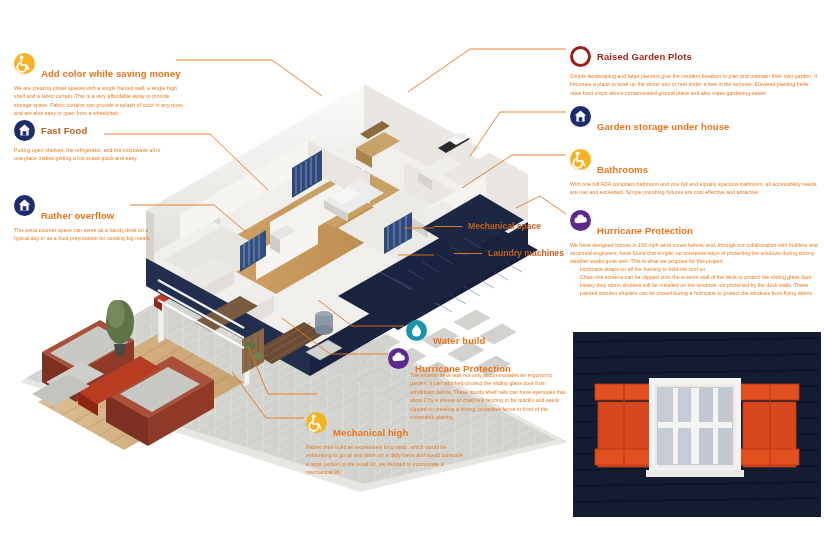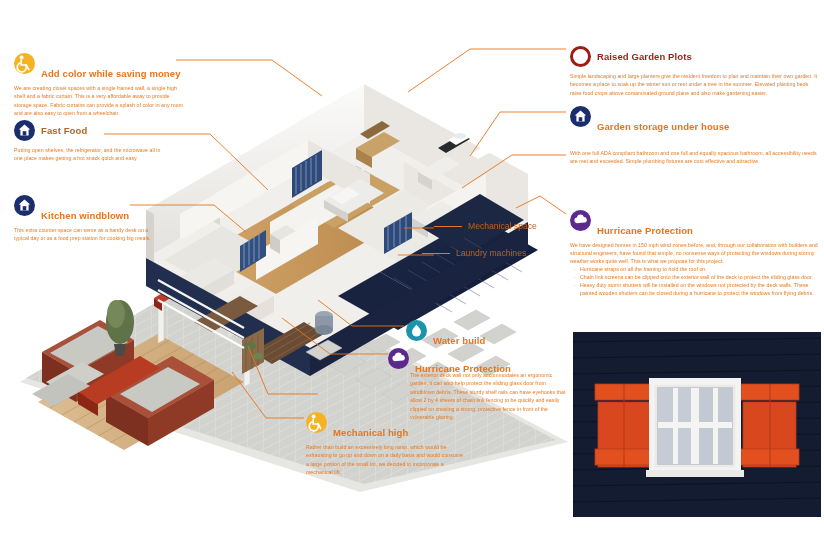--- a/index.html
+++ b/index.html
@@ -47,21 +47,21 @@
 
   
   .leader-label {
     position: absolute; display: flex; align-items: center; gap: 6px;
     white-space: nowrap;
   }
   .leader-label .dash {
     width: 28px; height: 1px; background: #e8741c;
   }
   .leader-label .txt {
-    font-size: 8.6px; color: #c2601b; font-weight: normal;
+    font-size: 8.6px; color: #c2601b; font-weight: bold;
   }
 
   
   #lines { position: absolute; inset: 0; pointer-events: none; }
 
   
   #render {
     position: absolute;
     left: 8px; top: 22px;
     width: 560px; height: 470px;
@@ -354,21 +354,21 @@
   </div>
 
   <div class="callout" style="left:14px; top:190px; width:150px;">
     <div class="head">
       <span class="ico" style="background:#1b2d6b;">
         <svg width="21" height="21" viewBox="0 0 21 21">
           <path d="M10.5 4.6 L16.2 9.4 L14.6 9.4 L14.6 15.4 L6.4 15.4 L6.4 9.4 L4.8 9.4 Z" fill="#fff"></path>
           <rect x="8.7" y="11.2" width="3.6" height="4.2" fill="#1b2d6b"></rect>
         </svg>
       </span>
-      <span class="title orange">Kitchen windblown</span>
+      <span class="title orange">Rather overflow</span>
     </div>
     <div class="body">This extra counter space can serve as a handy desk on a typical day or as a food prep station for cooking big meals.</div>
   </div>
 
   <div class="callout" style="left:570px; top:46px; width:250px;">
     <div class="head">
       <span class="ico ring"></span>
       <span class="title red">Raised Garden Plots</span>
     </div>
     <div class="body">Simple landscaping and large planters give the resident freedom to plan and maintain their own garden. It becomes a place to soak up the winter sun or rest under a tree in the summer. Elevated planting beds raise food crops above contaminated ground plane and also make gardening easier.</div>
@@ -380,20 +380,30 @@
         <svg width="21" height="21" viewBox="0 0 21 21">
           <path d="M10.5 4.6 L16.2 9.4 L14.6 9.4 L14.6 15.4 L6.4 15.4 L6.4 9.4 L4.8 9.4 Z" fill="#fff"></path>
           <rect x="8.7" y="11.2" width="3.6" height="4.2" fill="#1b2d6b"></rect>
         </svg>
       </span>
       <span class="title orange">Garden storage under house</span>
     </div>
   </div>
 
   <div class="callout" style="left:570px; top:144px; width:250px;">
+    <div class="head">
+      <span class="ico" style="background:#f5b324;">
+        <svg width="21" height="21" viewBox="0 0 21 21">
+          <circle cx="7.6" cy="4.6" r="2" fill="#fff"></circle>
+          <path d="M7.2 7.3 L7.2 12 L12.4 12 L14.6 16.4" stroke="#fff" stroke-width="1.7" fill="none" stroke-linecap="round"></path>
+          <path d="M11.6 11.6 a4.6 4.6 0 1 1 -5.6 -1.6" stroke="#fff" stroke-width="1.7" fill="none" stroke-linecap="round"></path>
+        </svg>
+      </span>
+      <span class="title orange">Bathrooms</span>
+    </div>
     <div class="body">With one full ADA compliant bathroom and one full and equally spacious bathroom, all accessibility needs are met and exceeded. Simple plumbing fixtures are cost effective and attractive.</div>
   </div>
 
   <div class="callout" style="left:570px; top:205px; width:252px;">
     <div class="head">
       <span class="ico" style="background:#5b2a8c;">
         <svg width="21" height="21" viewBox="0 0 21 21">
           <path d="M6.6 13.2 a2.9 2.9 0 0 1 .2 -5.7 a3.7 3.7 0 0 1 7.1 -.6 a2.9 2.9 0 0 1 .8 5.7 Z" fill="#fff"></path>
         </svg>
       </span>
@@ -407,21 +417,21 @@
         <li>Heavy duty storm shutters will be installed on the windows not protected by the deck walls. These painted wooden shutters can be closed during a hurricane to protect the windows from flying debris.</li>
       </ul>
     </div>
   </div>
 
   <div class="leader-label" style="left:434px; top:221px;">
     <span class="dash"></span>
     <span class="txt">Mechanical space</span>
   </div>
 
-  <div class="leader-label" style="left:422px; top:248px;">
+  <div class="leader-label" style="left:454px; top:248px;">
     <span class="dash"></span>
     <span class="txt">Laundry machines</span>
   </div>
 
   <div class="callout" style="left:406px; top:315px;">
     <div class="head">
       <span class="ico" style="background:#1b93a8;">
         <svg width="21" height="21" viewBox="0 0 21 21">
           <path d="M10.5 4.4 C13.6 8 15 9.9 15 12 a4.5 4.5 0 0 1 -9 0 C6 9.9 7.4 8 10.5 4.4 Z" fill="#fff"></path>
         </svg>

